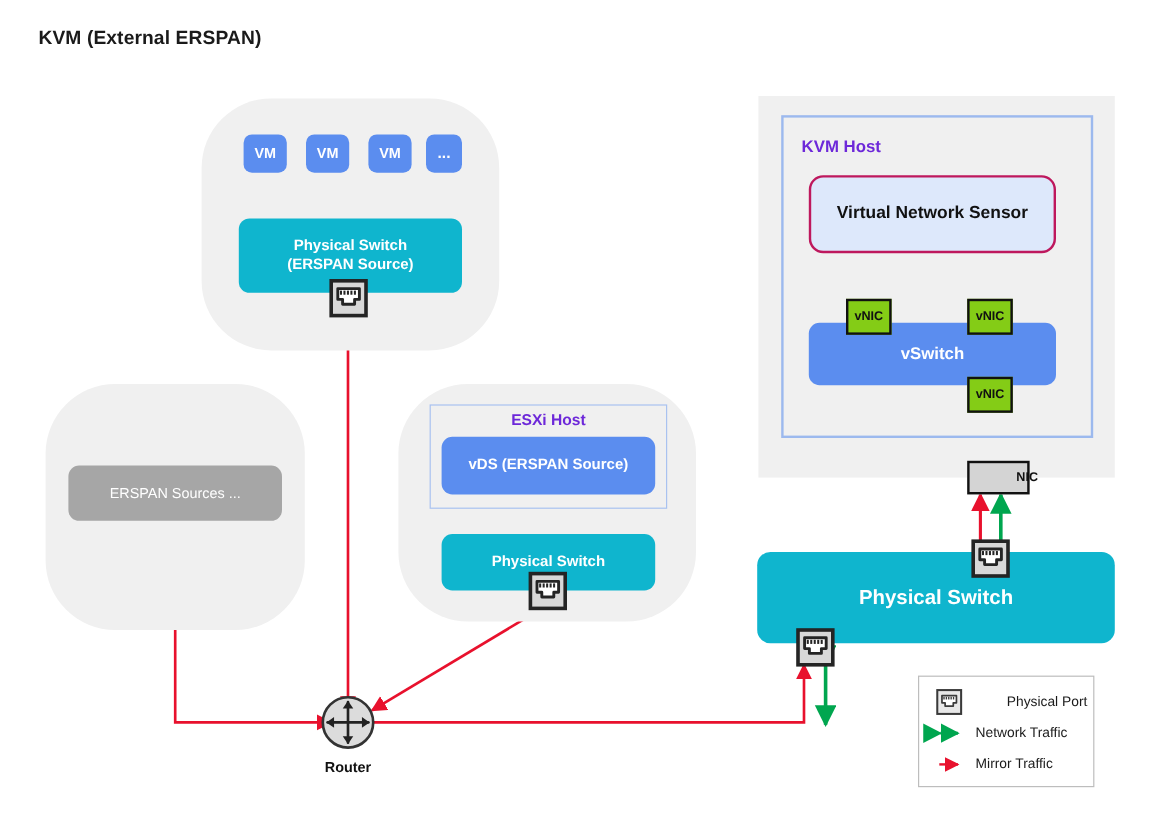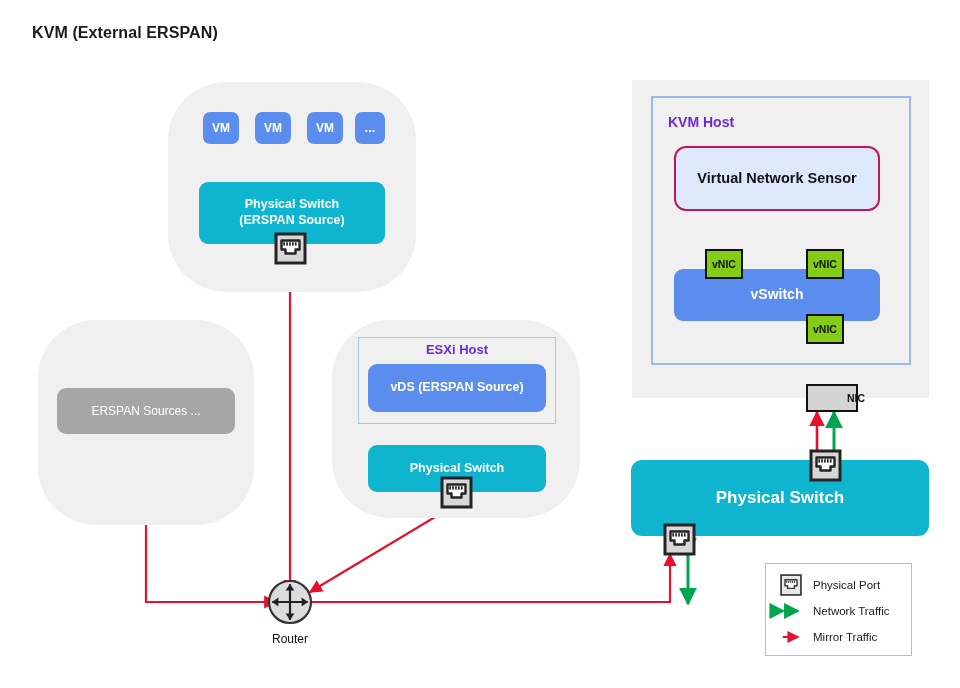--- a/index.html
+++ b/index.html
@@ -59,21 +59,21 @@
   .port{display:block;}
 
   
   #legend-box{
     box-sizing:border-box;border:1px solid #bdbdbd;background:#ffffff;
   }
   .legend-row{display:flex;align-items:center;}
   .legend-text{font-size:11.5px;color:#1a1a1a;}
 
   
-  .router-label{font-size:12px;font-weight:normal;color:#111111;text-align:center;}
+  .router-label{font-size:12px;font-weight:bold;color:#111111;text-align:center;}
 
   svg{overflow:visible;}
 </style>
 </head>
 <body>
 
 <div class="diagram">
 
   <div class="abs" id="page-title">KVM (External ERSPAN)</div>
 
@@ -246,21 +246,21 @@
       <rect x="8.3" y="9.2" width="1.7" height="3.4"></rect>
       <rect x="11.2" y="9.2" width="1.7" height="3.4"></rect>
       <rect x="14.1" y="9.2" width="1.7" height="3.4"></rect>
       <rect x="17.0" y="9.2" width="1.7" height="3.4"></rect>
       <rect x="19.9" y="9.2" width="1.7" height="3.4"></rect>
     </g>
   </svg>
 
   <div class="abs" id="legend-box" style="left:765px;top:563px;width:147px;height:93px;">
 
-    <div class="legend-row" style="margin:10px 0 0 14px;">
+    <div class="legend-row" style="margin:10px 0 0 14px;gap:26px;">
       <svg style="width:22px;height:22px;flex:0 0 22px;" viewBox="0 0 31 31">
         <rect x="1.5" y="1.5" width="28" height="28" fill="#e8e8e8" stroke="#3a3a3a" stroke-width="2.4"></rect>
         <path d="M7,8 H24 V16.5 H20.3 V20.3 H10.7 V16.5 H7 Z" fill="#ffffff" stroke="#3a3a3a" stroke-width="2" stroke-linejoin="round"></path>
         <g fill="#3a3a3a">
           <rect x="8.6" y="9.5" width="1.6" height="3"></rect>
           <rect x="11.4" y="9.5" width="1.6" height="3"></rect>
           <rect x="14.2" y="9.5" width="1.6" height="3"></rect>
           <rect x="17.0" y="9.5" width="1.6" height="3"></rect>
           <rect x="19.8" y="9.5" width="1.6" height="3"></rect>
         </g>

